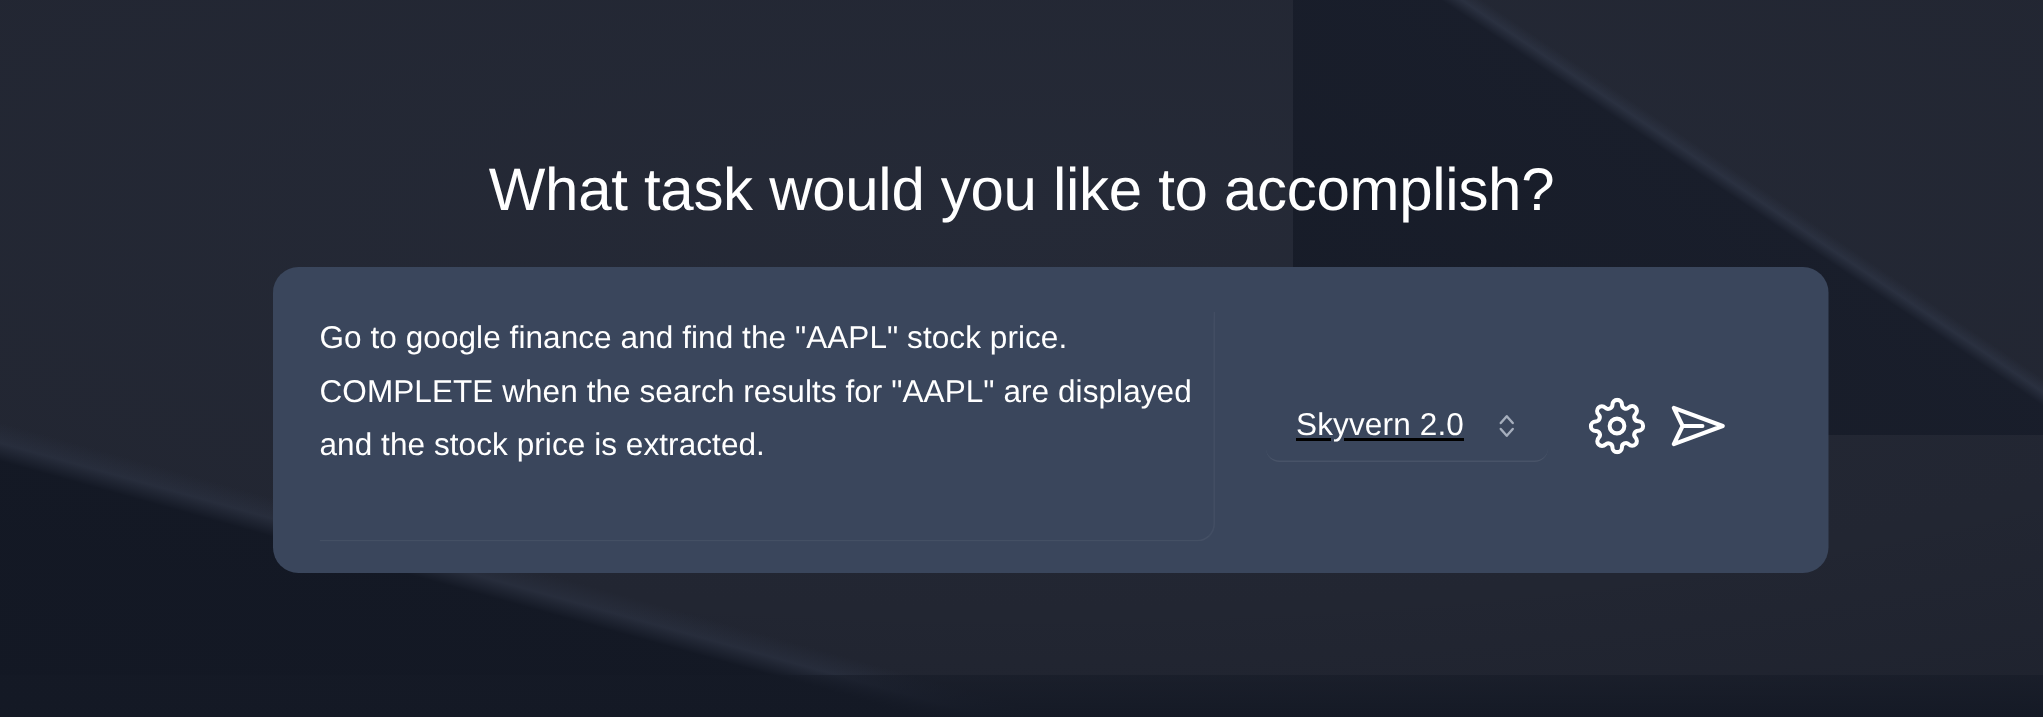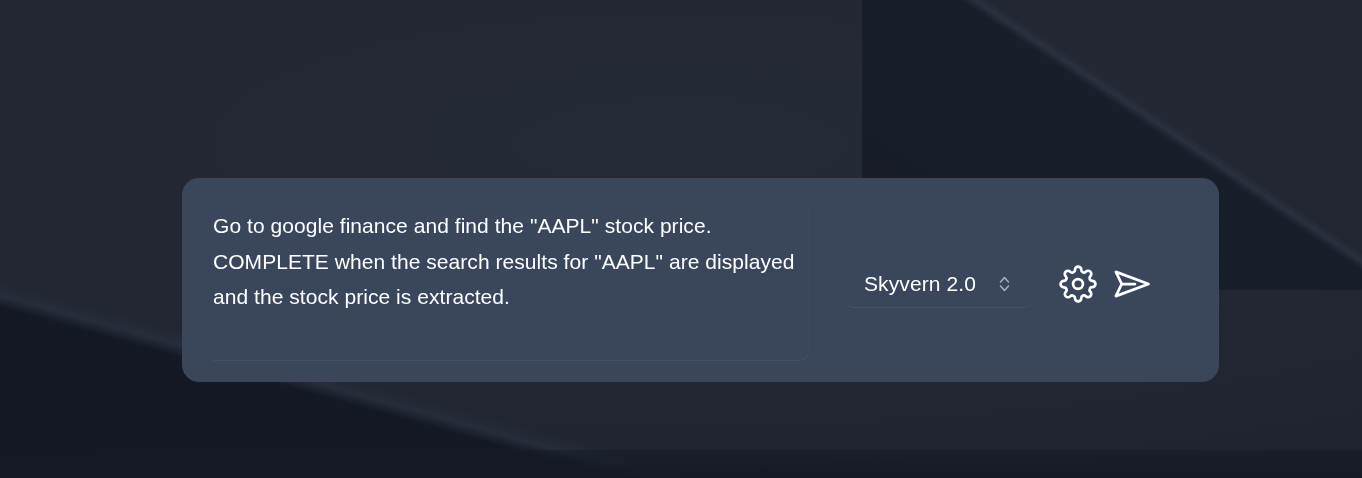--- a/index.html
+++ b/index.html
@@ -156,20 +156,21 @@
     align-items: center;
     gap: 22px;
     height: 48px;
     padding: 0 16px 0 20px;
     border-radius: 9px;
     border-bottom: 1px solid rgba(255,255,255,0.075);
     cursor: pointer;
     background: transparent;
     min-width: 188px;
     box-sizing: border-box;
+    text-decoration: underline;
   }
   .model-select-label {
     color: #ffffff;
     font-size: 21px;
     line-height: 24px;
     white-space: nowrap;
     letter-spacing: 0.1px;
   }
   .chevrons {
     display: block;
@@ -201,20 +202,21 @@
 
 <div class="screen">
 
   <div class="bg-layer">
     <div class="bg-vignette"></div>
     <div class="bg-topright"></div>
     <div class="bg-bottomband"></div>
     <div class="bg-bottomstrip"></div>
   </div>
 
+  <h1 class="heading">What task would you like to accomplish?</h1>
 
   <div class="prompt-card">
 
     <div class="prompt-left">
       <textarea class="task-textarea" rows="4" placeholder="What task would you like to accomplish?" style="">Go to google finance and find the "AAPL" stock price. COMPLETE when the search results for "AAPL" are displayed and the stock price is extracted.</textarea>
     </div>
 
     <div class="prompt-right">
       <div class="controls-row">
 

